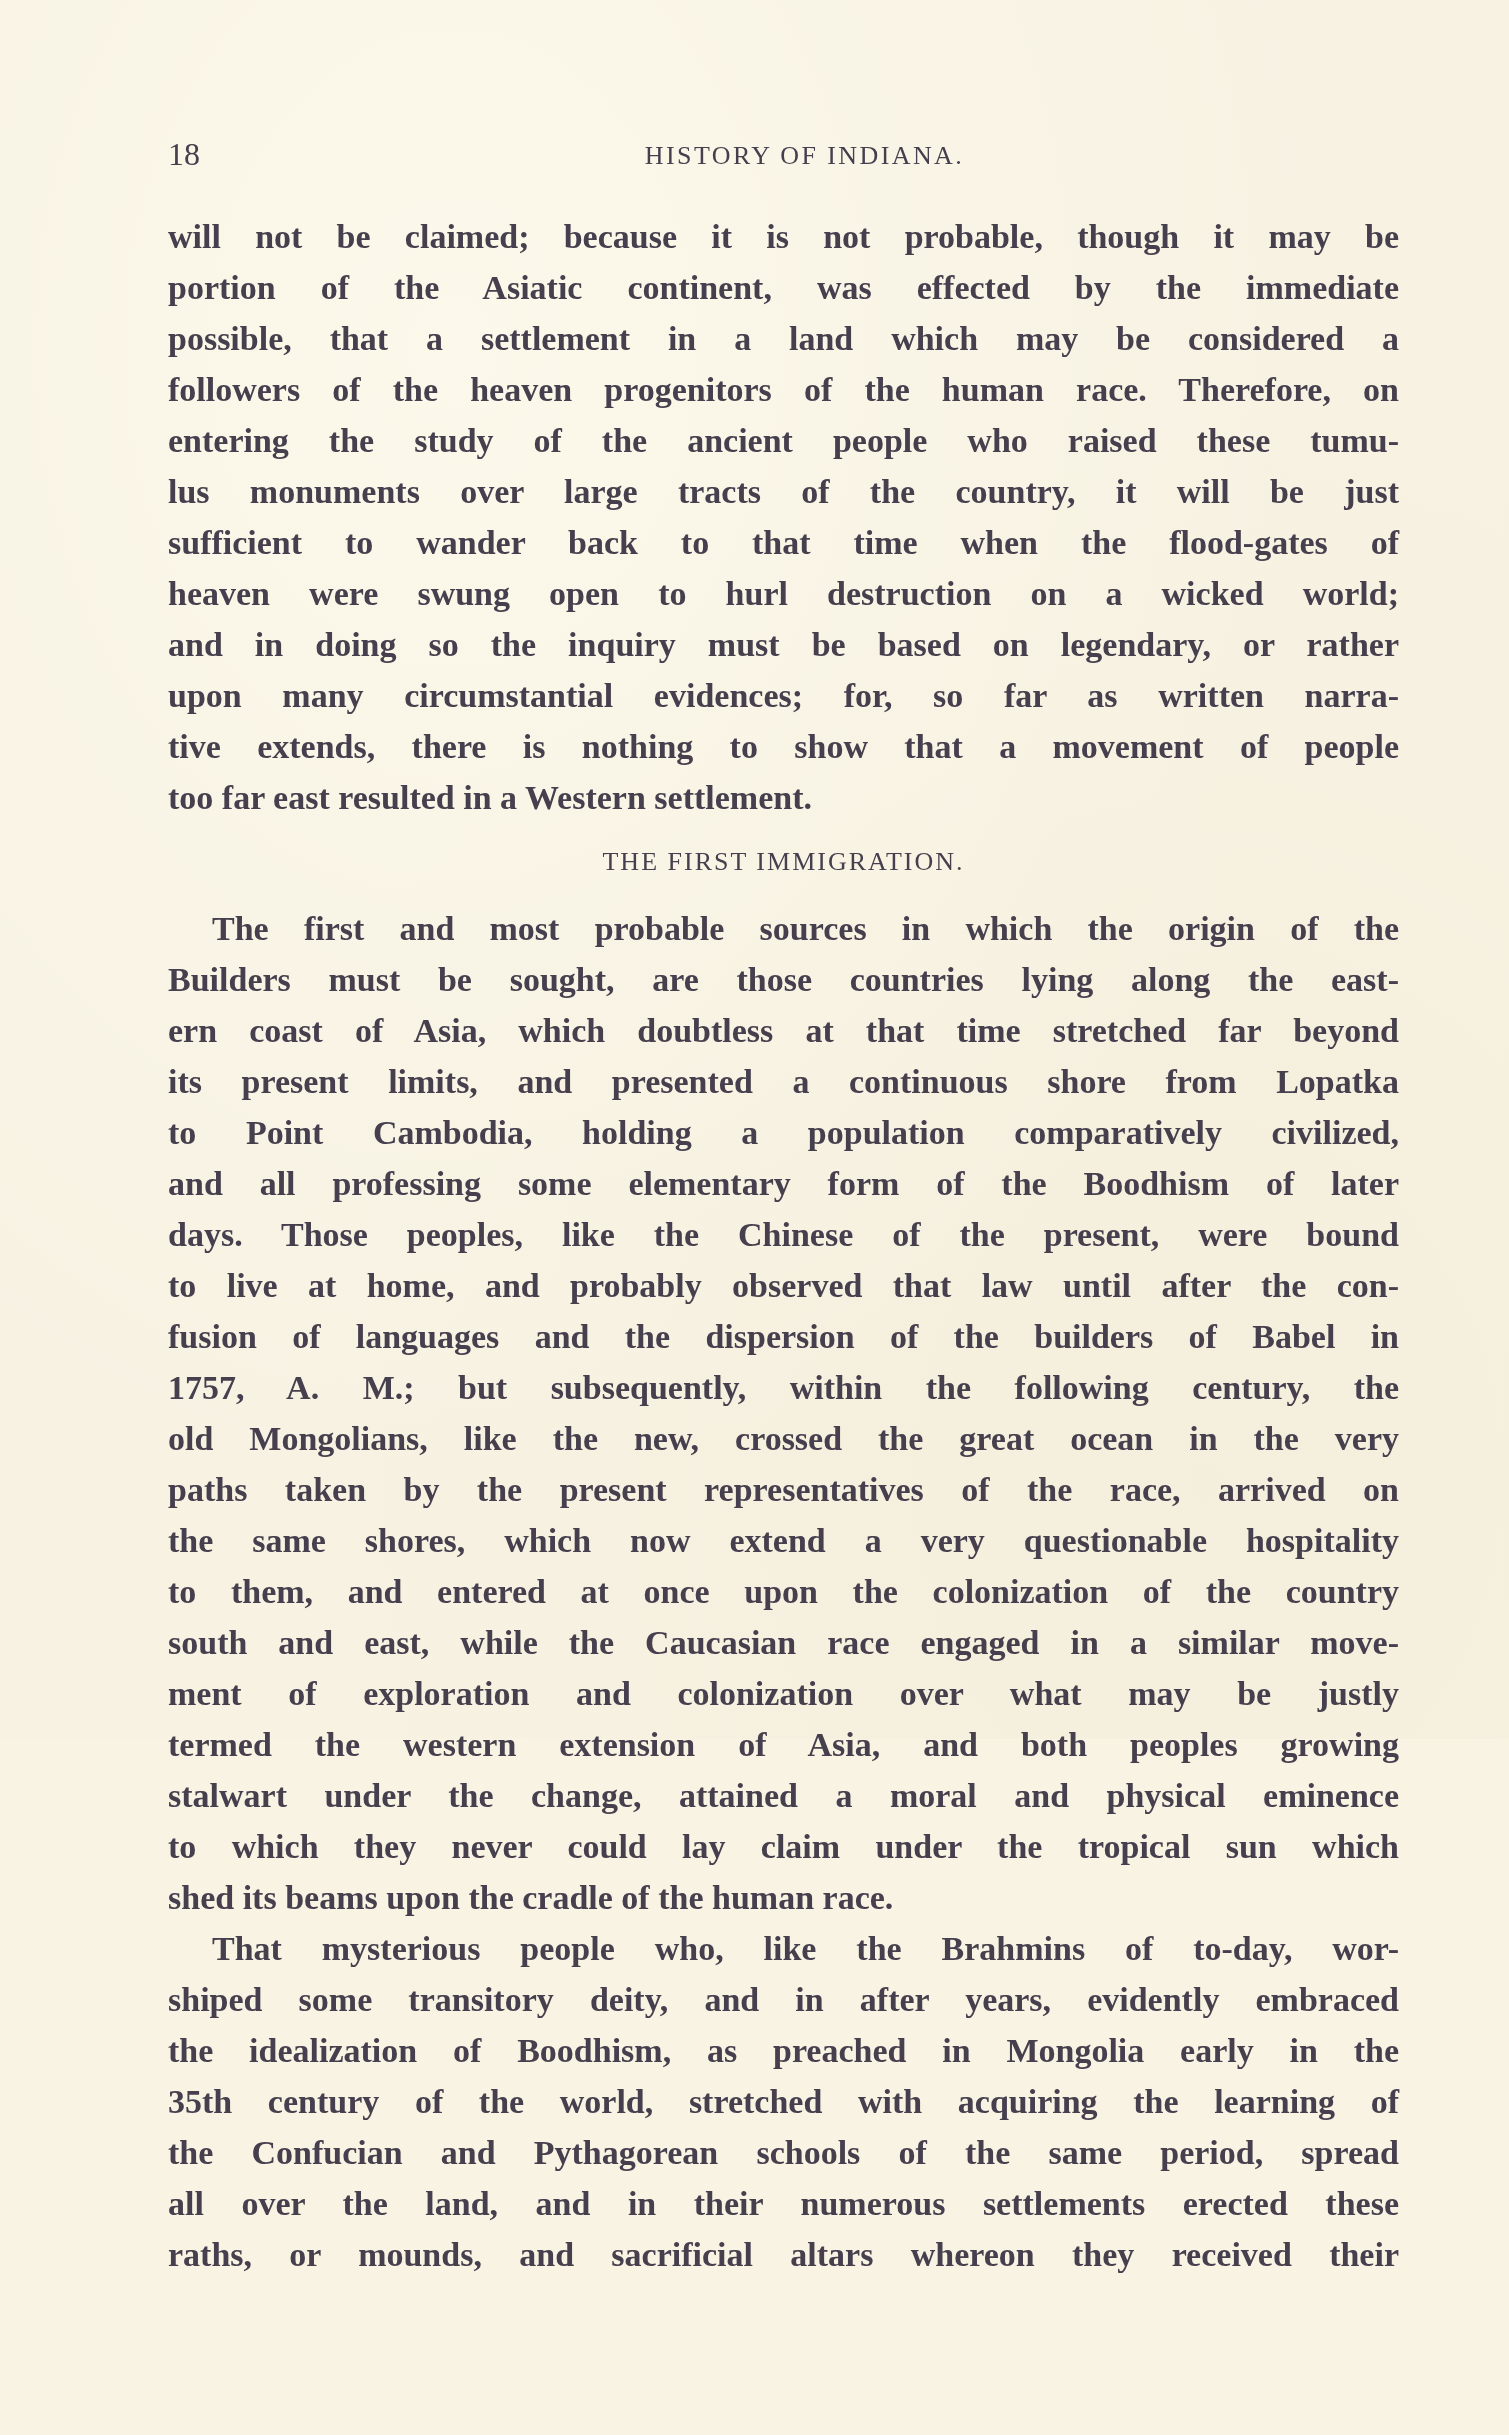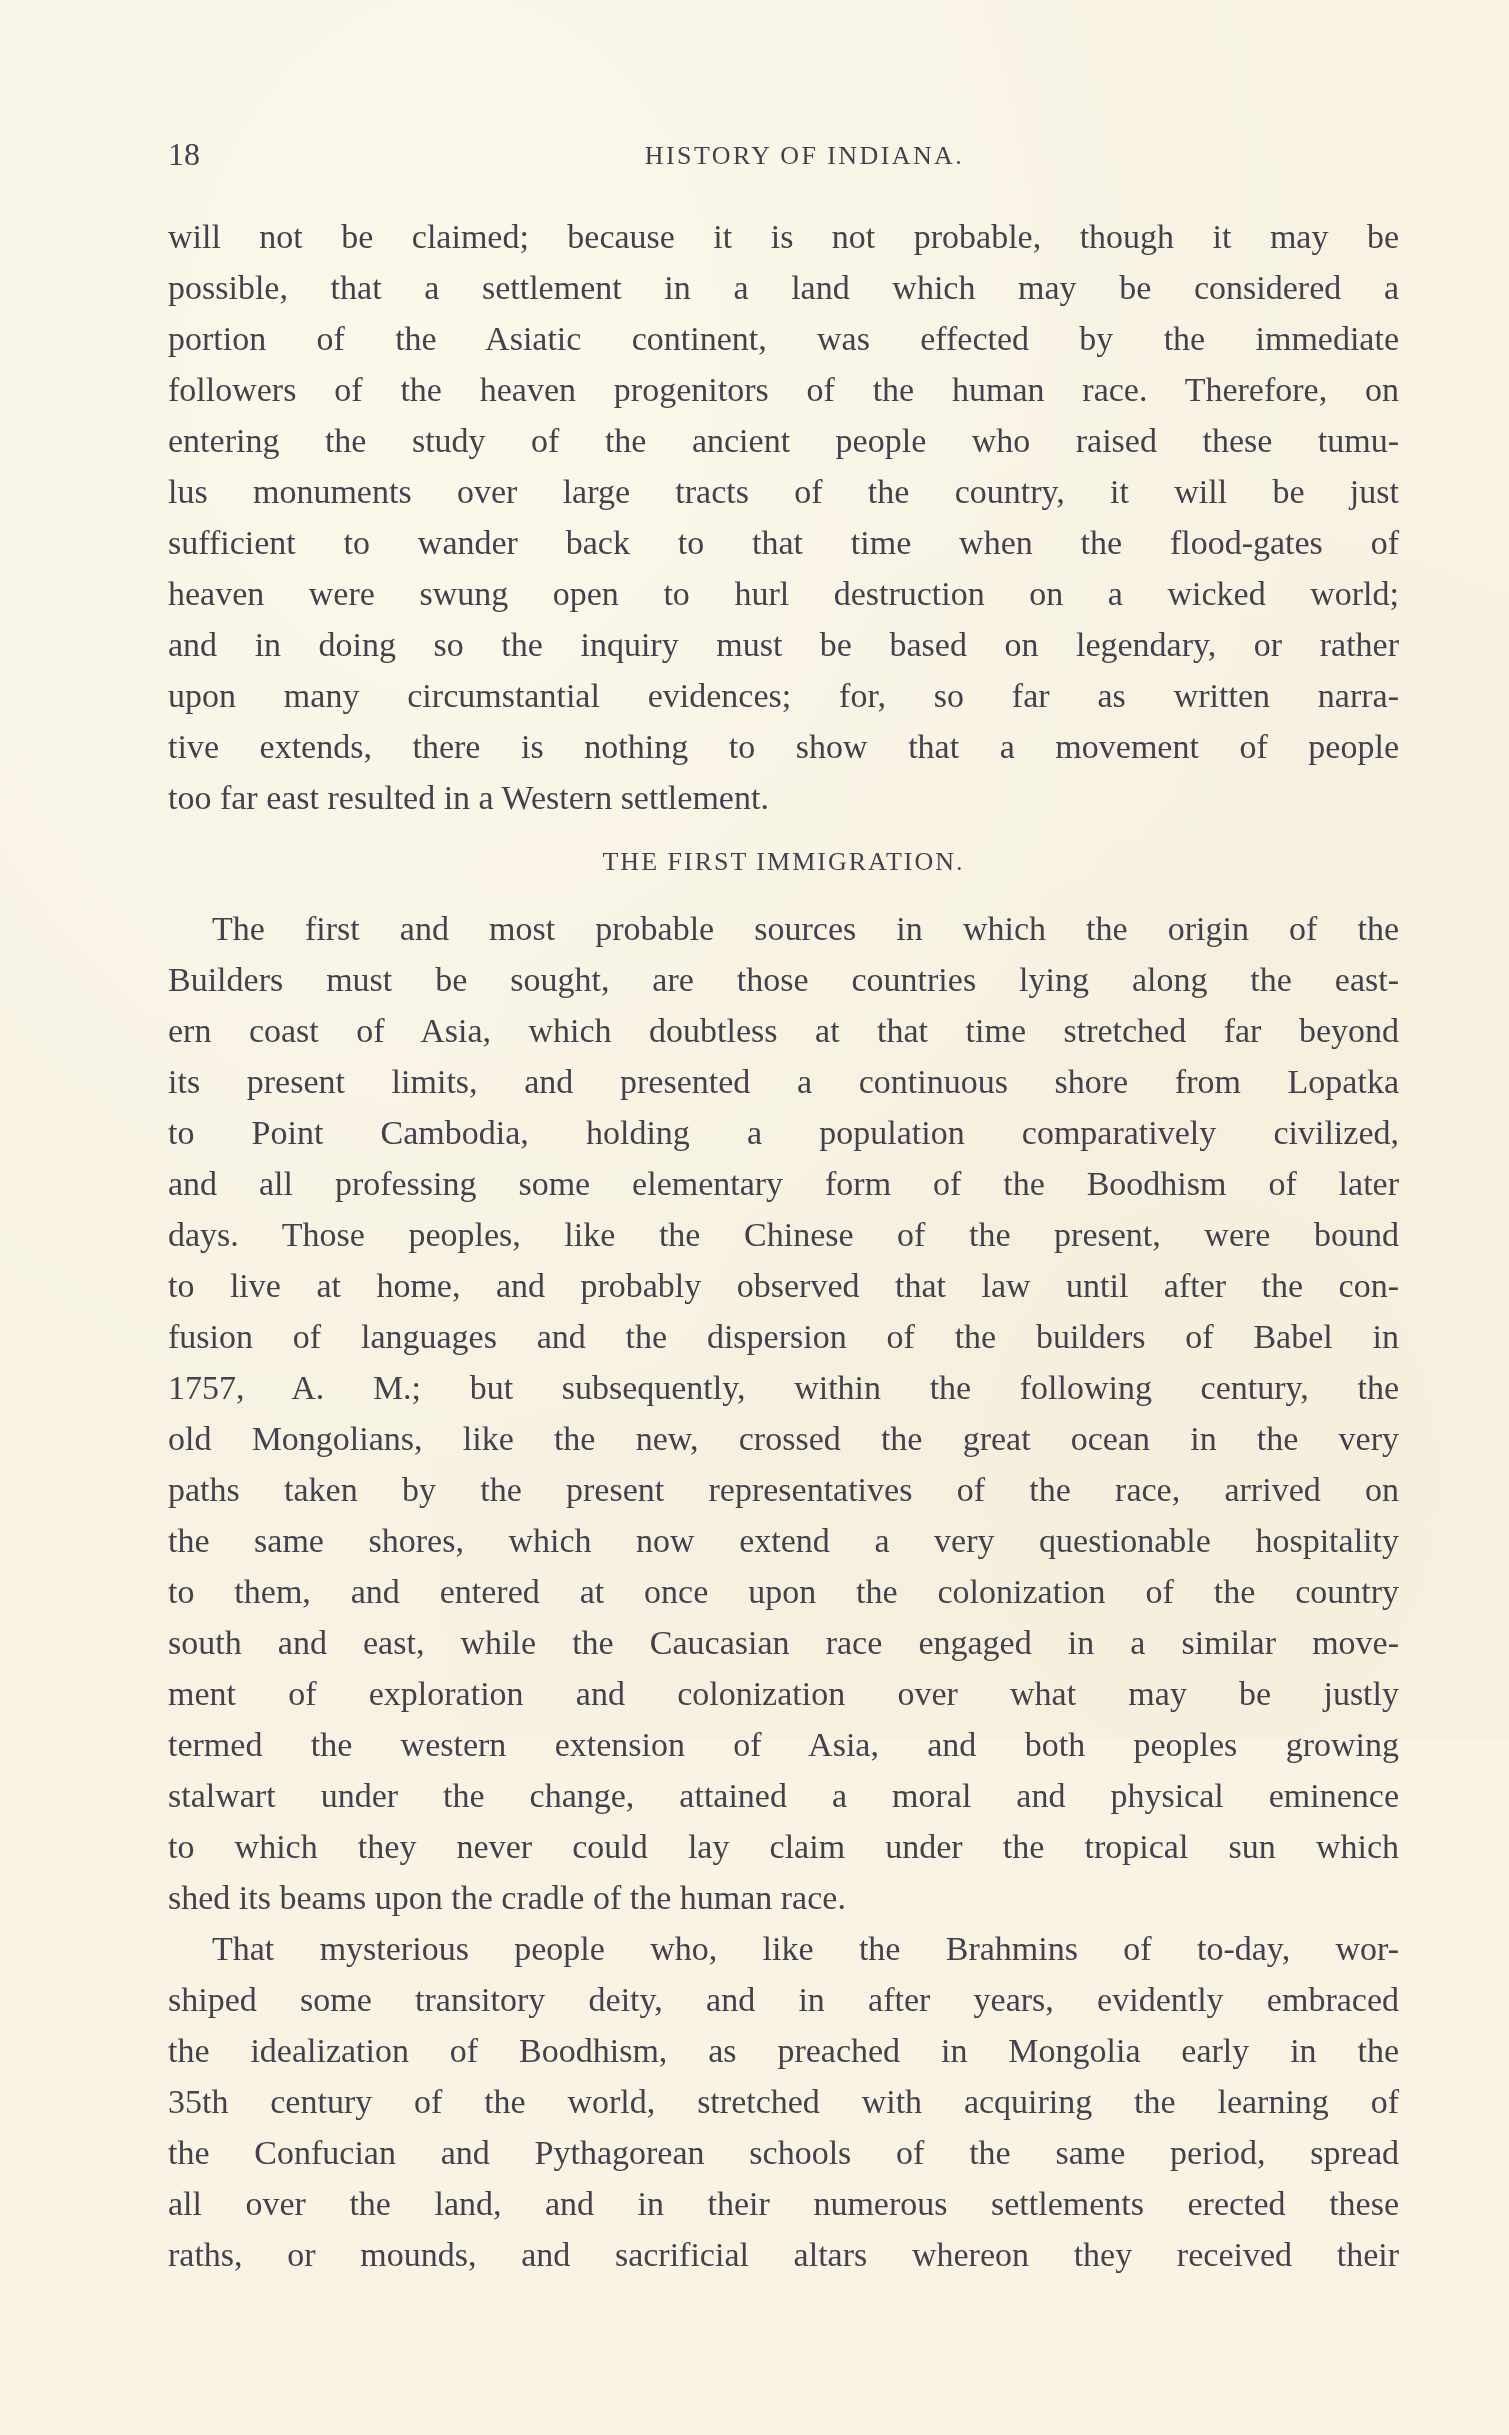--- a/index.html
+++ b/index.html
@@ -59,20 +59,21 @@
     }
     .line {
       display: block;
       height: 51px;
       line-height: 51px;
       font-size: 34px;
       white-space: nowrap;
       text-align: justify;
       text-align-last: justify;
       overflow: visible;
+      font-weight: bold;
     }
     .line.last {
       text-align-last: left;
     }
     .line.indent {
       padding-left: 44px;
     }
     .section-heading {
       display: block;
       text-align: center;
@@ -91,22 +92,22 @@
 
   <div class="running-head">
     <span class="page-number">18</span>
     <span class="running-title">HISTORY OF INDIANA.</span>
   </div>
 
   <div class="text-block">
 
     <div>
       <span class="line">will not be claimed; because it is not probable, though it may be</span>
+      <span class="line">portion of the Asiatic continent, was effected by the immediate</span>
       <span class="line">possible, that a settlement in a land which may be considered a</span>
-      <span class="line">portion of the Asiatic continent, was effected by the immediate</span>
       <span class="line">followers of the heaven progenitors of the human race.  Therefore, on</span>
       <span class="line">entering the study of the ancient people who raised these tumu-</span>
       <span class="line">lus monuments over large tracts of the country, it will be just</span>
       <span class="line">sufficient to wander back to that time when the flood-gates of</span>
       <span class="line">heaven were swung open to hurl destruction on a wicked world;</span>
       <span class="line">and in doing so the inquiry must be based on legendary, or rather</span>
       <span class="line">upon many circumstantial evidences; for, so far as written narra-</span>
       <span class="line">tive extends, there is nothing to show that a movement of people</span>
       <span class="line last">too far east resulted in a Western settlement.</span>
     </div>

